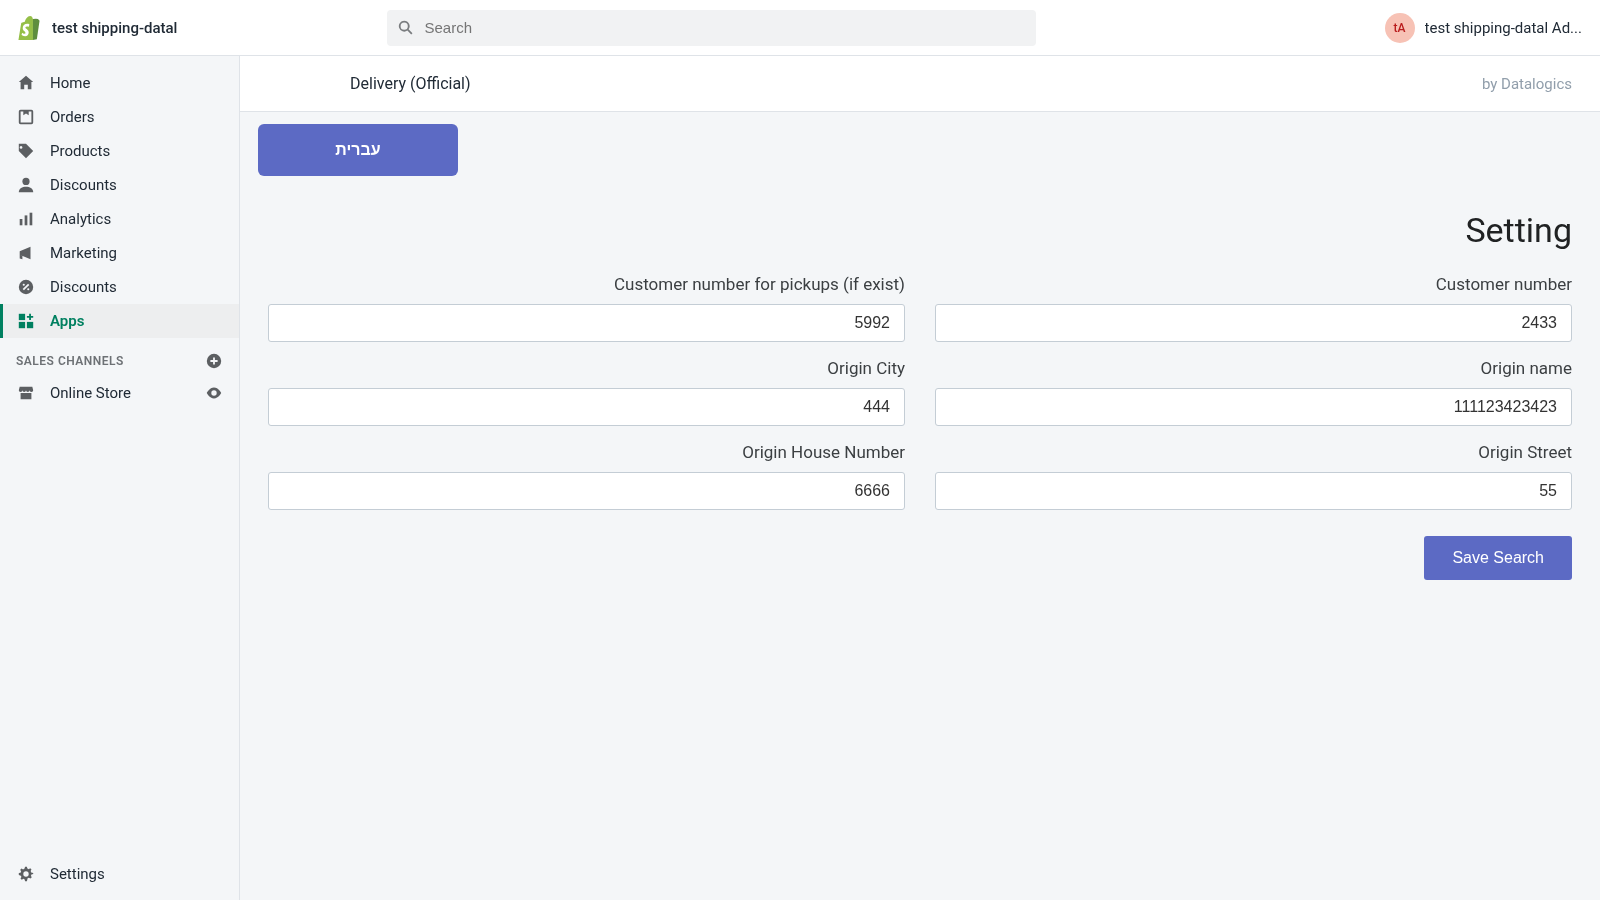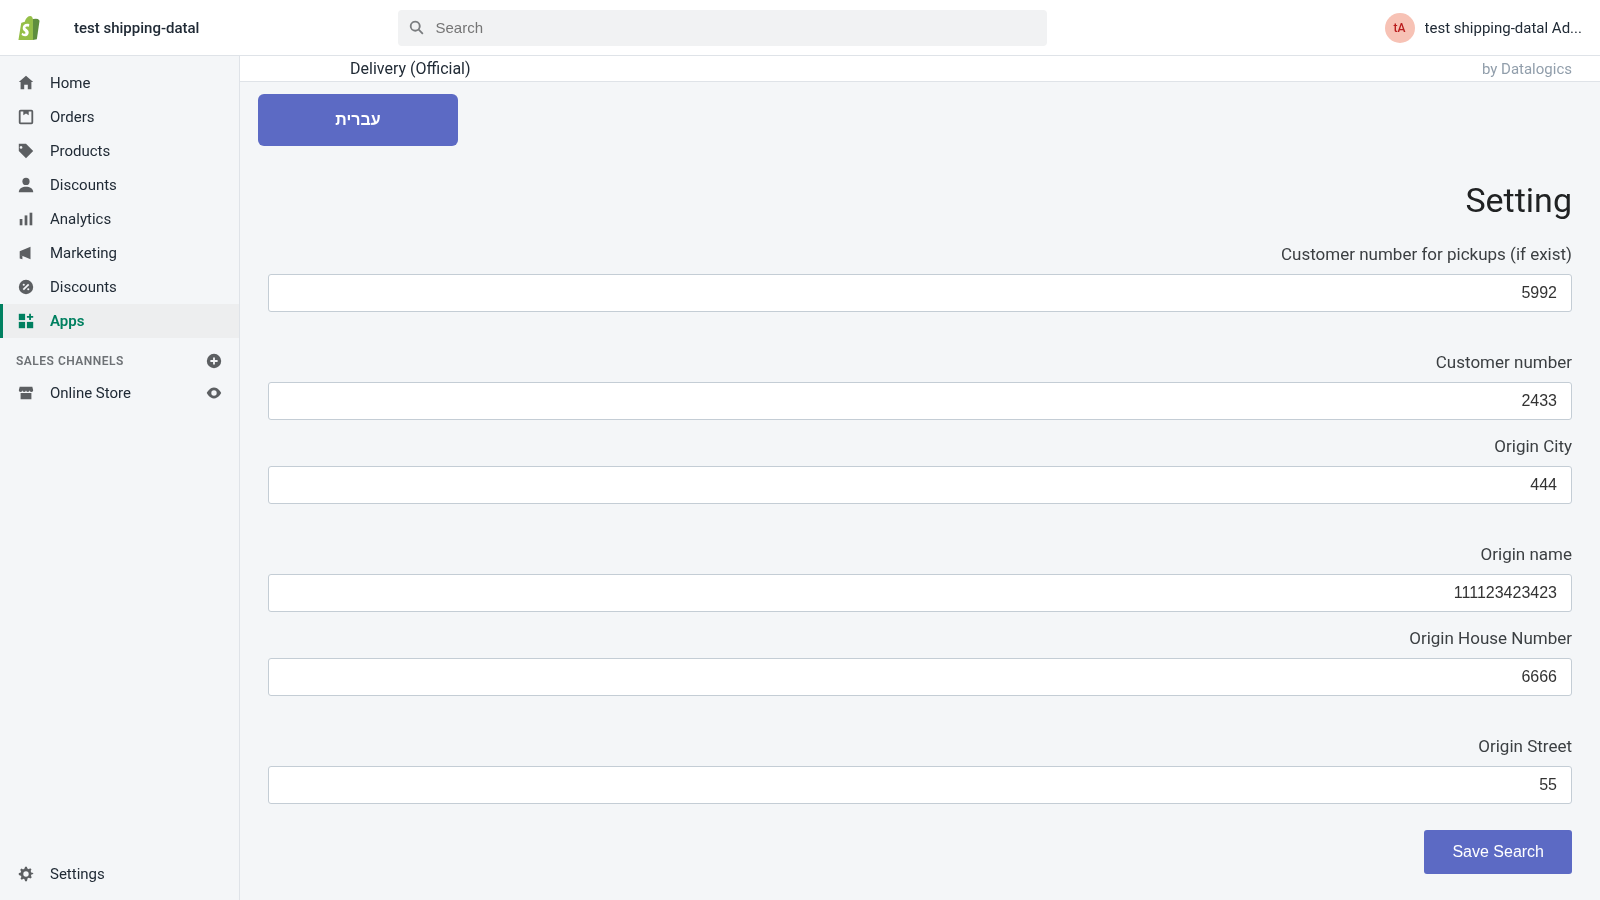--- a/index.html
+++ b/index.html
@@ -12,21 +12,21 @@
     overflow: hidden;
   }
   
   .topbar {
     height: 56px;
     background: #fff;
     border-bottom: 1px solid #dfe3e8;
     display: flex;
     align-items: center;
     padding: 0 18px;
-    gap: 30px;
+    gap: 8px;
   }
   .logo-icon { width: 22px; height: 26px; display:flex; align-items:center; }
   .store-name { font-size: 15px; color: #212b36; font-weight: 500; margin-left: 4px;}
   .search-wrap {
     flex: 0 0 auto;
     margin-left: auto;
     margin-right: auto;
     transform: translateX(-70px); 
   }
   .search-field {
@@ -122,21 +122,21 @@
   }
   .tab-btn.secondary { background:#5c6ac4; }
   .page-title {
     text-align:right;
     font-size:34px;
     font-weight:400;
     color:#202223;
     padding: 34px 28px 8px 28px;
   }
   .form-area { padding: 0 14px; }
-  .row { display:flex; gap:30px; padding: 0 14px; margin-top: 6px; flex-direction: column;}
+  .row { display:flex; gap:30px; padding: 0 14px; margin-top: 6px;}
   .col { flex:1; display:flex; flex-direction:column; align-items:flex-end;}
   .field-label { font-size:17px; color:#3b3f42; margin: 10px 0 10px 0; text-align:right; width:100%;}
   .field-input {
     width:100%; height:38px;
     border:1px solid #c4cdd5; border-radius:3px;
     background:#fff;
     text-align:right;
     padding: 0 14px;
     font-size:16px;
     color:#333;

